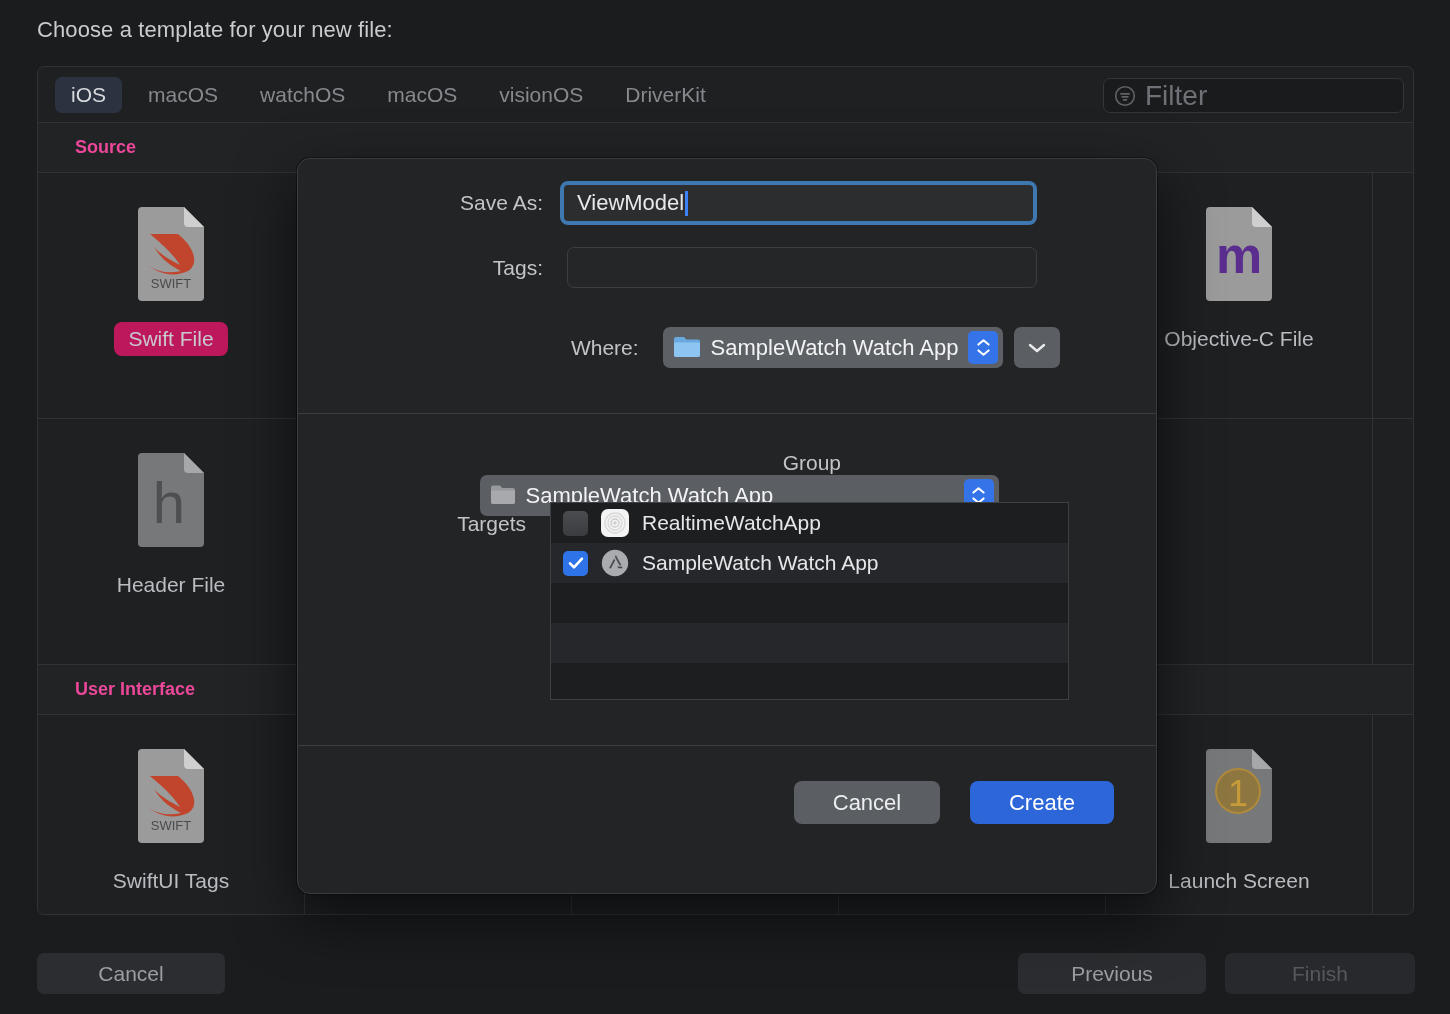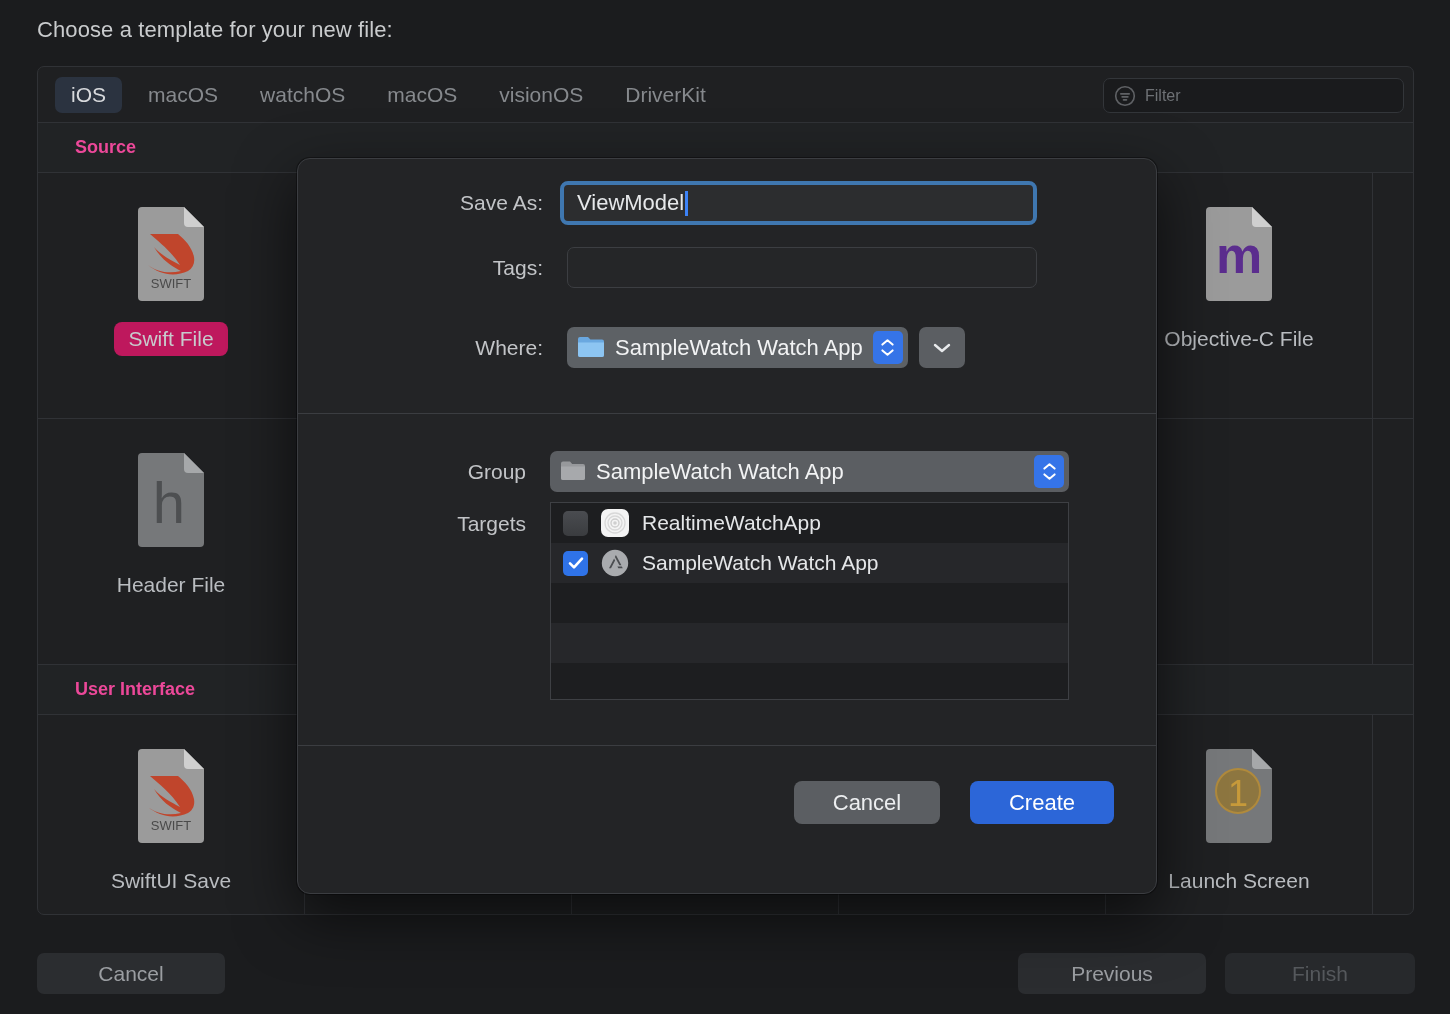--- a/index.html
+++ b/index.html
@@ -73,21 +73,21 @@
     height: 35px;
     background: #1a1b1d;
     border: 1px solid #33363a;
     border-radius: 7px;
     display: flex;
     align-items: center;
     padding: 0 10px;
   }
   .filter-icon { width: 22px; height: 22px; flex: 0 0 22px; opacity: .62; }
   .filter-placeholder {
-    font-size: 16px;
+    font-size: 28px;
     color: #6e7175;
     margin-left: 9px;
   }
 
   
   .section-head {
     height: 50px;
     background: #212325;
     border-bottom: 1px solid #303236;
     display: flex;
@@ -209,21 +209,21 @@
   .textfield-plain {
     margin-left: 24px;
     width: 470px;
     height: 41px;
     border-radius: 7px;
     border: 1px solid #3c3e42;
     background: #252628;
   }
 
   
-  #row-where { left: 0; top: 168px; width: 100%; }
+  #row-where { left: 0; top: 168px; width: 100%; justify-content: center; }
   #row-where .field-label { width: 245px; }
 
   .popup-btn {
     margin-left: 24px;
     height: 41px;
     border-radius: 7px;
     background: #5d6165;
     display: flex;
     align-items: center;
     padding: 0 5px 0 10px;
@@ -257,21 +257,21 @@
     width: 46px;
     height: 41px;
     border-radius: 7px;
     background: #5b5e62;
     display: flex;
     align-items: center;
     justify-content: center;
   }
 
   
-  #row-group { left: 0; top: 37px; width: 100%; }
+  #row-group { left: 0; top: 37px; width: 100%; flex-direction: column; }
   #row-group .field-label { width: 228px; }
   #group-popup {
     margin-left: 24px;
     width: 519px;
     justify-content: space-between;
     padding-right: 5px;
   }
 
   
   #row-targets { left: 0; top: 88px; width: 100%; align-items: flex-start; }
@@ -409,21 +409,21 @@
     <div class="grid-row">
       <div class="grid-cell">
         <span class="doc-icon">
           <svg viewBox="0 0 70 94" width="70" height="94">
             <path d="M2 4 a4 4 0 0 1 4-4 h42 l20 20 v70 a4 4 0 0 1-4 4 h-58 a4 4 0 0 1-4-4 z" fill="#9b9b9b"></path>
             <path d="M48 0 l20 20 h-16 a4 4 0 0 1-4-4 z" fill="#cfcfcf"></path>
             <path d="M14 27 c10 9 20 16 30 31 c-9-5-18-9-26-18 c7 12 17 19 27 24 c-12 3-24 1-33-6 c12 10 27 12 40 6 c5-3 7-8 6-14 c-2-10-9-17-16-23 z" fill="#c0452c"></path>
             <text x="35" y="81" font-family="'Liberation Sans',sans-serif" font-size="13" fill="#4a4a4a" text-anchor="middle">SWIFT</text>
           </svg>
         </span>
-        <span class="tmpl-label">SwiftUI Save</span>
+        <span class="tmpl-label">SwiftUI Tags</span>
       </div>
       <div class="grid-cell"></div>
       <div class="grid-cell"></div>
       <div class="grid-cell"></div>
 
       <div class="grid-cell">
         <span class="doc-icon">
           <svg viewBox="0 0 70 94" width="70" height="94">
             <path d="M2 4 a4 4 0 0 1 4-4 h42 l20 20 v70 a4 4 0 0 1-4 4 h-58 a4 4 0 0 1-4-4 z" fill="#76787a"></path>
             <path d="M48 0 l20 20 h-16 a4 4 0 0 1-4-4 z" fill="#a6a8aa"></path>

